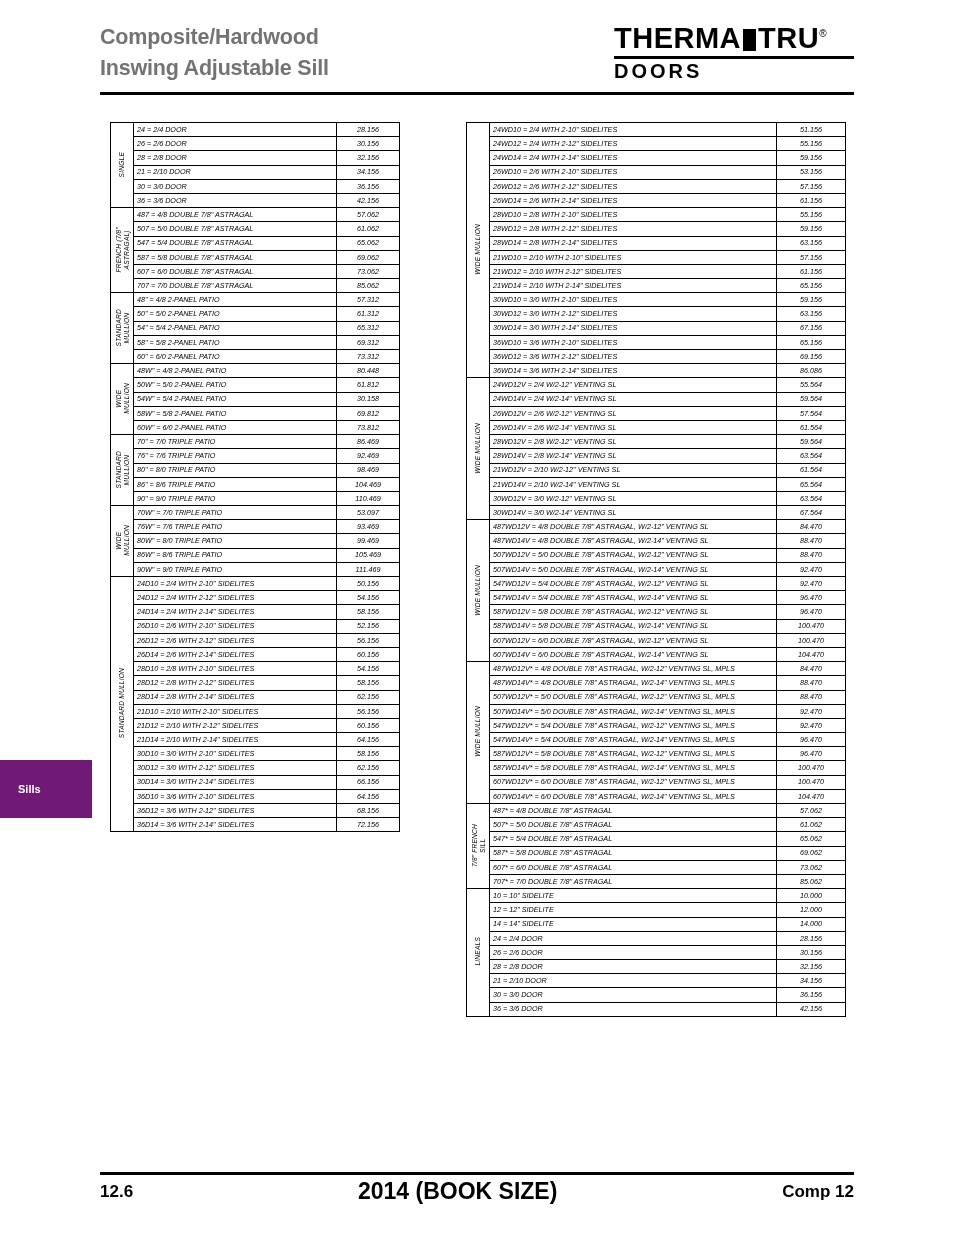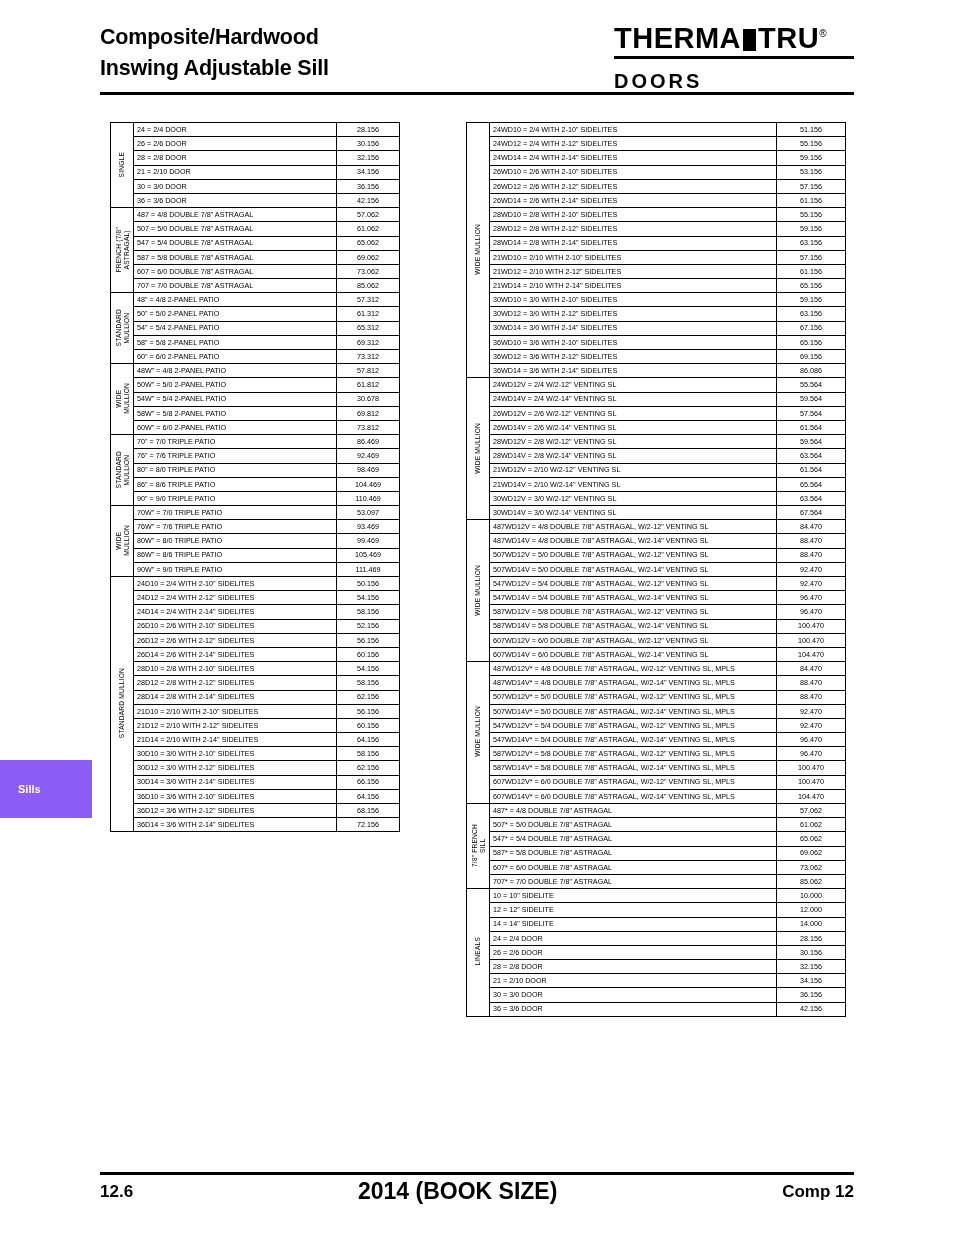--- a/index.html
+++ b/index.html
@@ -21,21 +21,21 @@
     position: absolute;
     left: 100px;
     top: 22px;
     width: 754px;
     height: 68px;
   }
   .header-title {
     font-size: 21.5px;
     font-weight: bold;
     line-height: 31px;
-    color: #000000;
+    color: #737373;
     letter-spacing: -0.2px;
   }
   .header-rule {
     position: absolute;
     left: 100px;
     top: 92px;
     width: 754px;
     height: 3px;
     background: #000000;
   }
@@ -64,37 +64,37 @@
   }
   .logo-reg {
     font-size: 10px;
     vertical-align: super;
     font-weight: normal;
   }
   .logo-sub {
     font-size: 20px;
     font-weight: bold;
     letter-spacing: 3px;
-    margin-top: 11px;
+    margin-top: 1px;
   }
   .logo-underline {
     margin-top: 2px;
     height: 3px;
     background: #000;
     width: 100%;
   }
 
   
   .side-tab {
     position: absolute;
     left: 0;
     top: 760px;
     width: 92px;
     height: 58px;
-    background: #8b5cf6;
+    background: #701a75;
     color: #ffffff;
     font-size: 11px;
     font-weight: bold;
     display: flex;
     align-items: center;
     padding-left: 18px;
     box-sizing: border-box;
   }
 
   
@@ -102,20 +102,21 @@
     position: absolute;
     top: 122px;
   }
   .col-left { left: 110px; width: 290px; }
   .col-right { left: 466px; width: 380px; }
 
   table.data {
     border-collapse: collapse;
     width: 100%;
     table-layout: fixed;
+    font-style: italic;
   }
   table.data td {
     border: 1px solid #000000;
     font-size: 7.2px;
     line-height: 1.05;
     padding: 1px 3px 1px 3px;
     height: 11.2px;
     vertical-align: middle;
     white-space: nowrap;
     overflow: hidden;
@@ -265,29 +266,29 @@
           <td class="val">69.312</td>
         </tr>
         <tr>
           <td class="desc">60" = 6/0 2-PANEL PATIO</td>
           <td class="val">73.312</td>
         </tr>
         <tr>
           <td class="grp" rowspan="5"><span class="vtxt">WIDE
 MULLION</span></td>
           <td class="desc">48W" = 4/8 2-PANEL PATIO</td>
-          <td class="val">57.812</td>
+          <td class="val">80.448</td>
         </tr>
         <tr>
           <td class="desc">50W" = 5/0 2-PANEL PATIO</td>
           <td class="val">61.812</td>
         </tr>
         <tr>
           <td class="desc">54W" = 5/4 2-PANEL PATIO</td>
-          <td class="val">30.678</td>
+          <td class="val">30.158</td>
         </tr>
         <tr>
           <td class="desc">58W" = 5/8 2-PANEL PATIO</td>
           <td class="val">69.812</td>
         </tr>
         <tr>
           <td class="desc">60W" = 6/0 2-PANEL PATIO</td>
           <td class="val">73.812</td>
         </tr>
         <tr>

